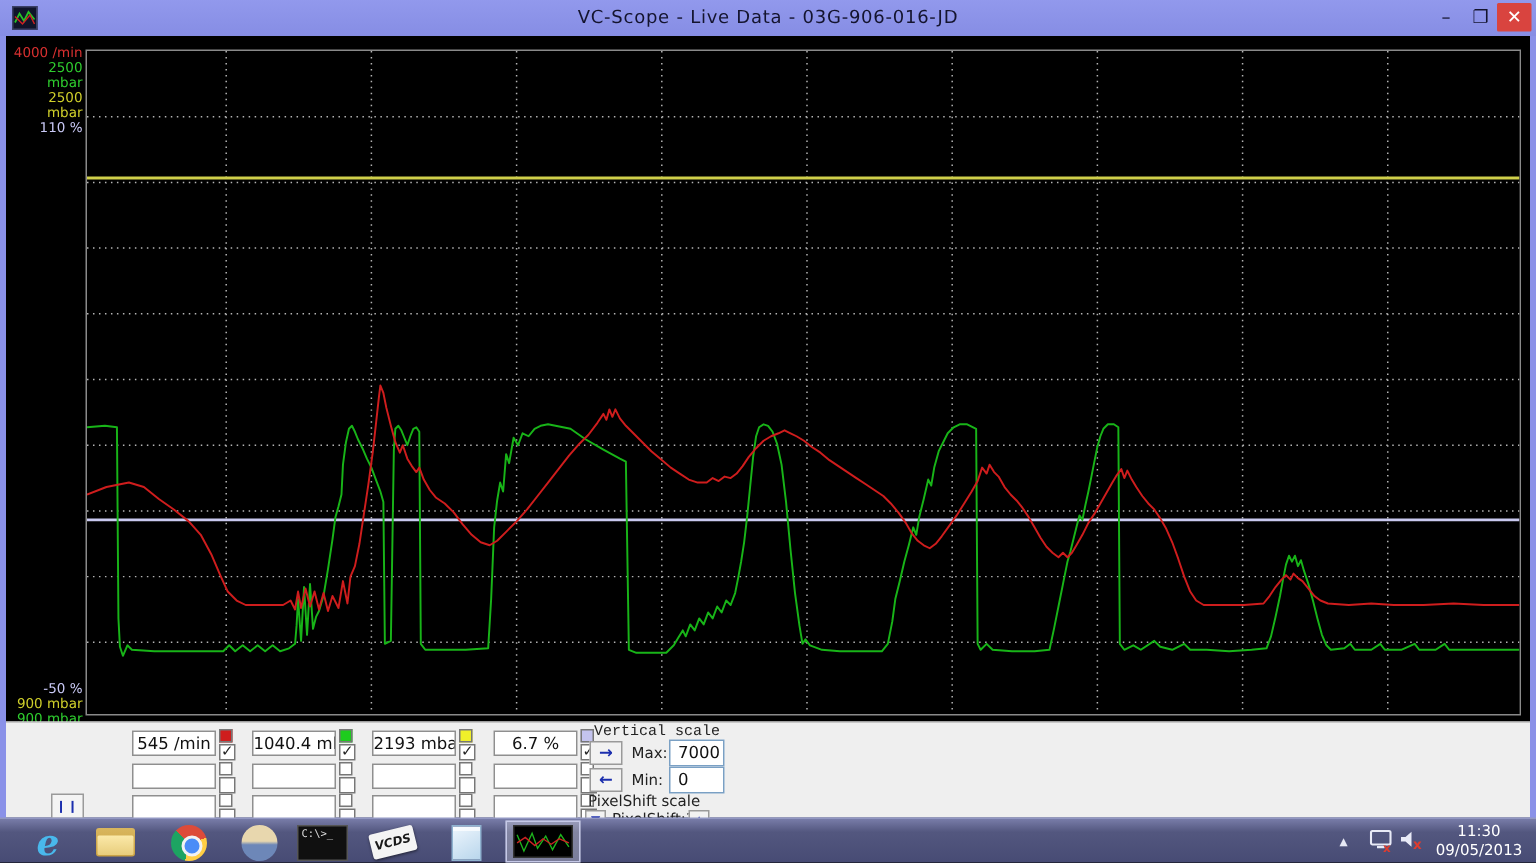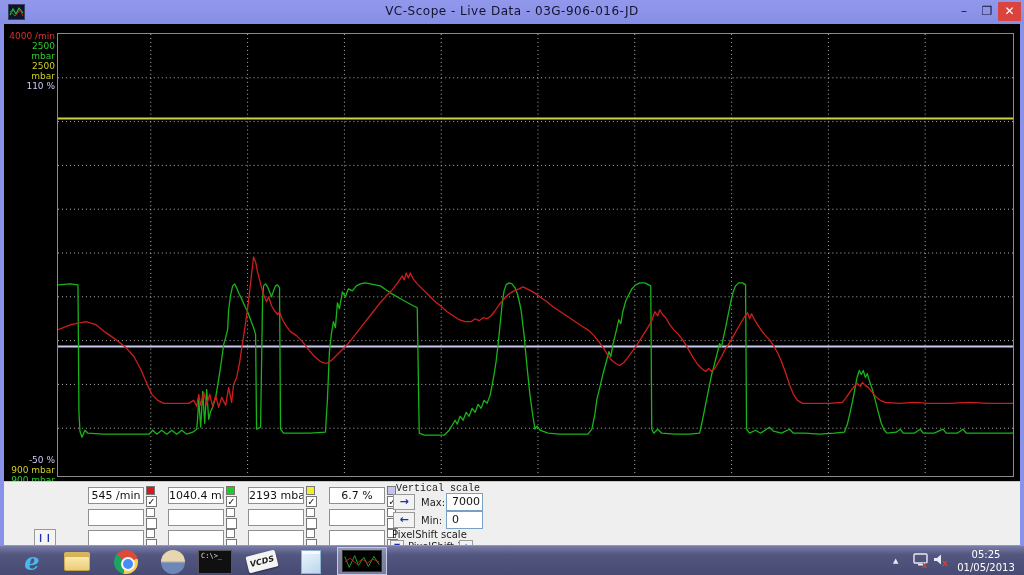--- a/index.html
+++ b/index.html
@@ -251,16 +251,16 @@
       <text x="10" y="15" font-size="8" fill="#e03c2e" font-weight="bold">x</text>
     </svg>
   </div>
   <div class="tray-ico" style="left:933px;">
     <svg width="18" height="16" viewBox="0 0 18 16">
       <polygon points="1,5 4,5 8,1.5 8,11.5 4,8 1,8" fill="#e8eaf6"></polygon>
       <text x="9" y="13" font-size="9" fill="#e03c2e" font-weight="bold">x</text>
     </svg>
   </div>
   <div class="clock">
-    <div>05:25</div>
-    <div>01/05/2013</div>
+    <div>11:30</div>
+    <div>09/05/2013</div>
   </div>
 </div>
 
 </body></html>

